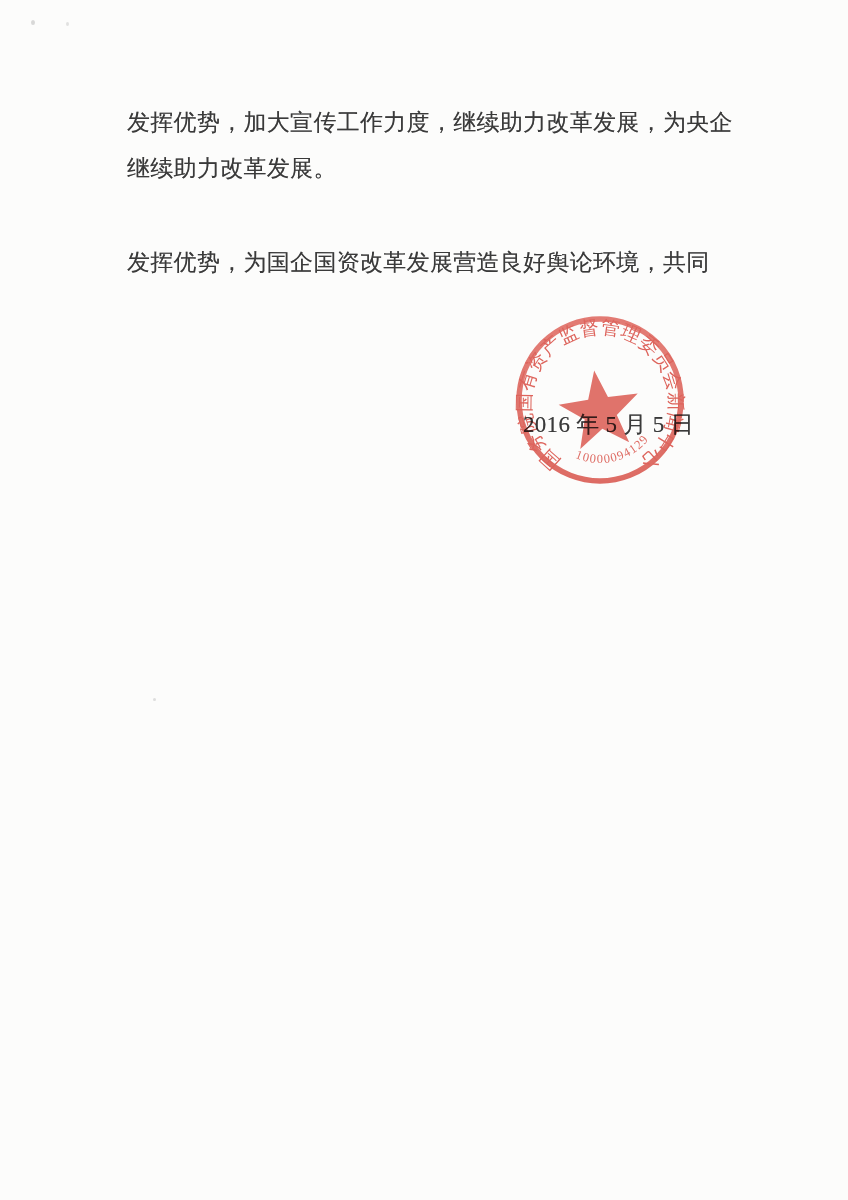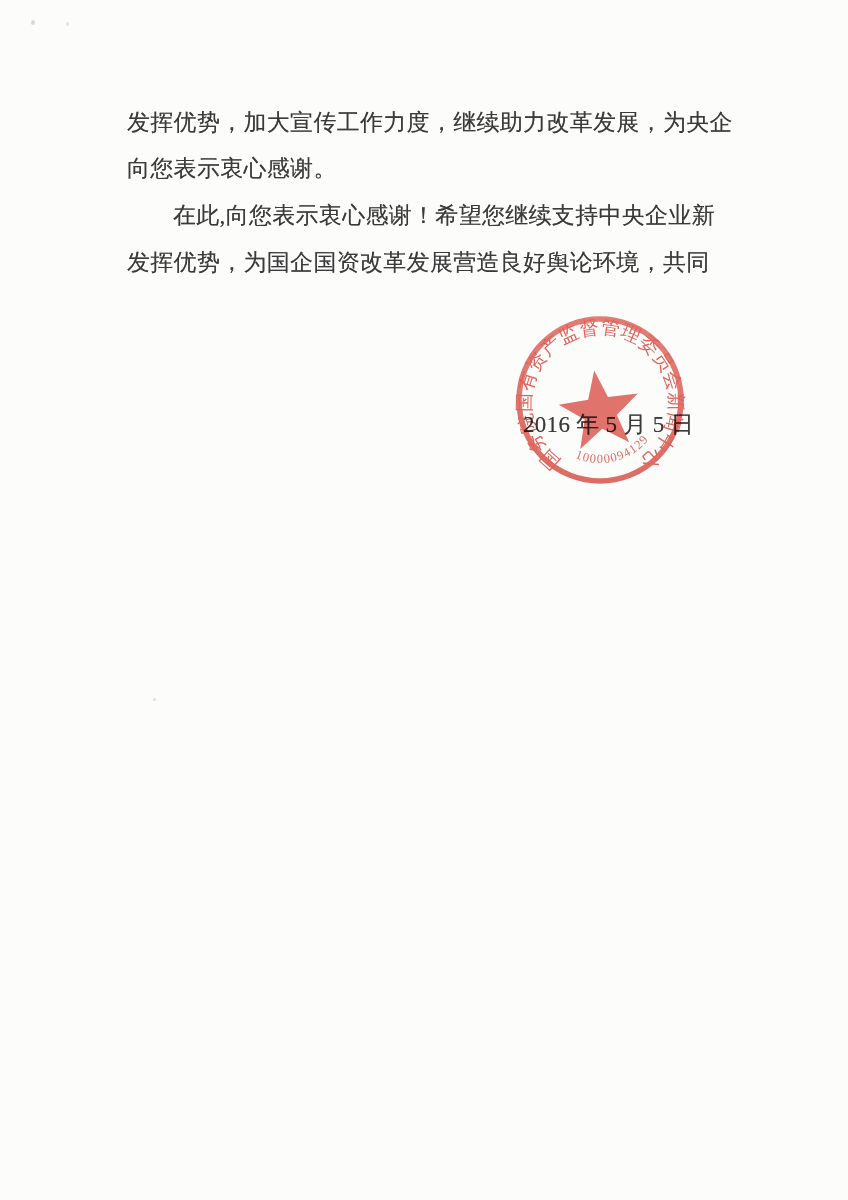--- a/index.html
+++ b/index.html
@@ -37,23 +37,22 @@
   .speck.s1 { left:31px;  top:20px;  width:4px; height:5px; }
   .speck.s2 { left:66px;  top:22px;  width:3px; height:4px; opacity:0.4; }
   .speck.s3 { left:153px; top:698px; width:3px; height:3px; opacity:0.45; }
 </style>
 </head>
 <body>
 
 <div class="page">
 
   <div class="txt" style="left:127px; top:110px;">发挥优势，加大宣传工作力度，继续助力改革发展，为央企</div>
-  <div class="txt" style="left:127px; top:156px;">向您表示衷心感谢。</div>
+  <div class="txt" style="left:127px; top:156px;">继续助力改革发展。</div>
 
-  <div class="txt" style="left:173px; top:203px;">在此,向您表示衷心感谢！希望您继续支持中央企业新</div>
   <div class="txt" style="left:127px; top:250px;">发挥优势，为国企国资改革发展营造良好舆论环境，共同</div>
 
   <div class="txt" style="left:523px; top:412px;">2016 年 5 月 5 日</div>
 
   <div class="seal">
     <svg width="190" height="190" viewBox="0 0 190 190" xmlns="http://www.w3.org/2000/svg" xmlns:xlink="http://www.w3.org/1999/xlink">
       <defs>
 
         <path id="sealArcPath" d="M 53.7,154.0 A 69,69 0 1 1 136.3,154.0" fill="none" transform="translate(-0.4,-1.2) scale(1.006)"></path>
 

